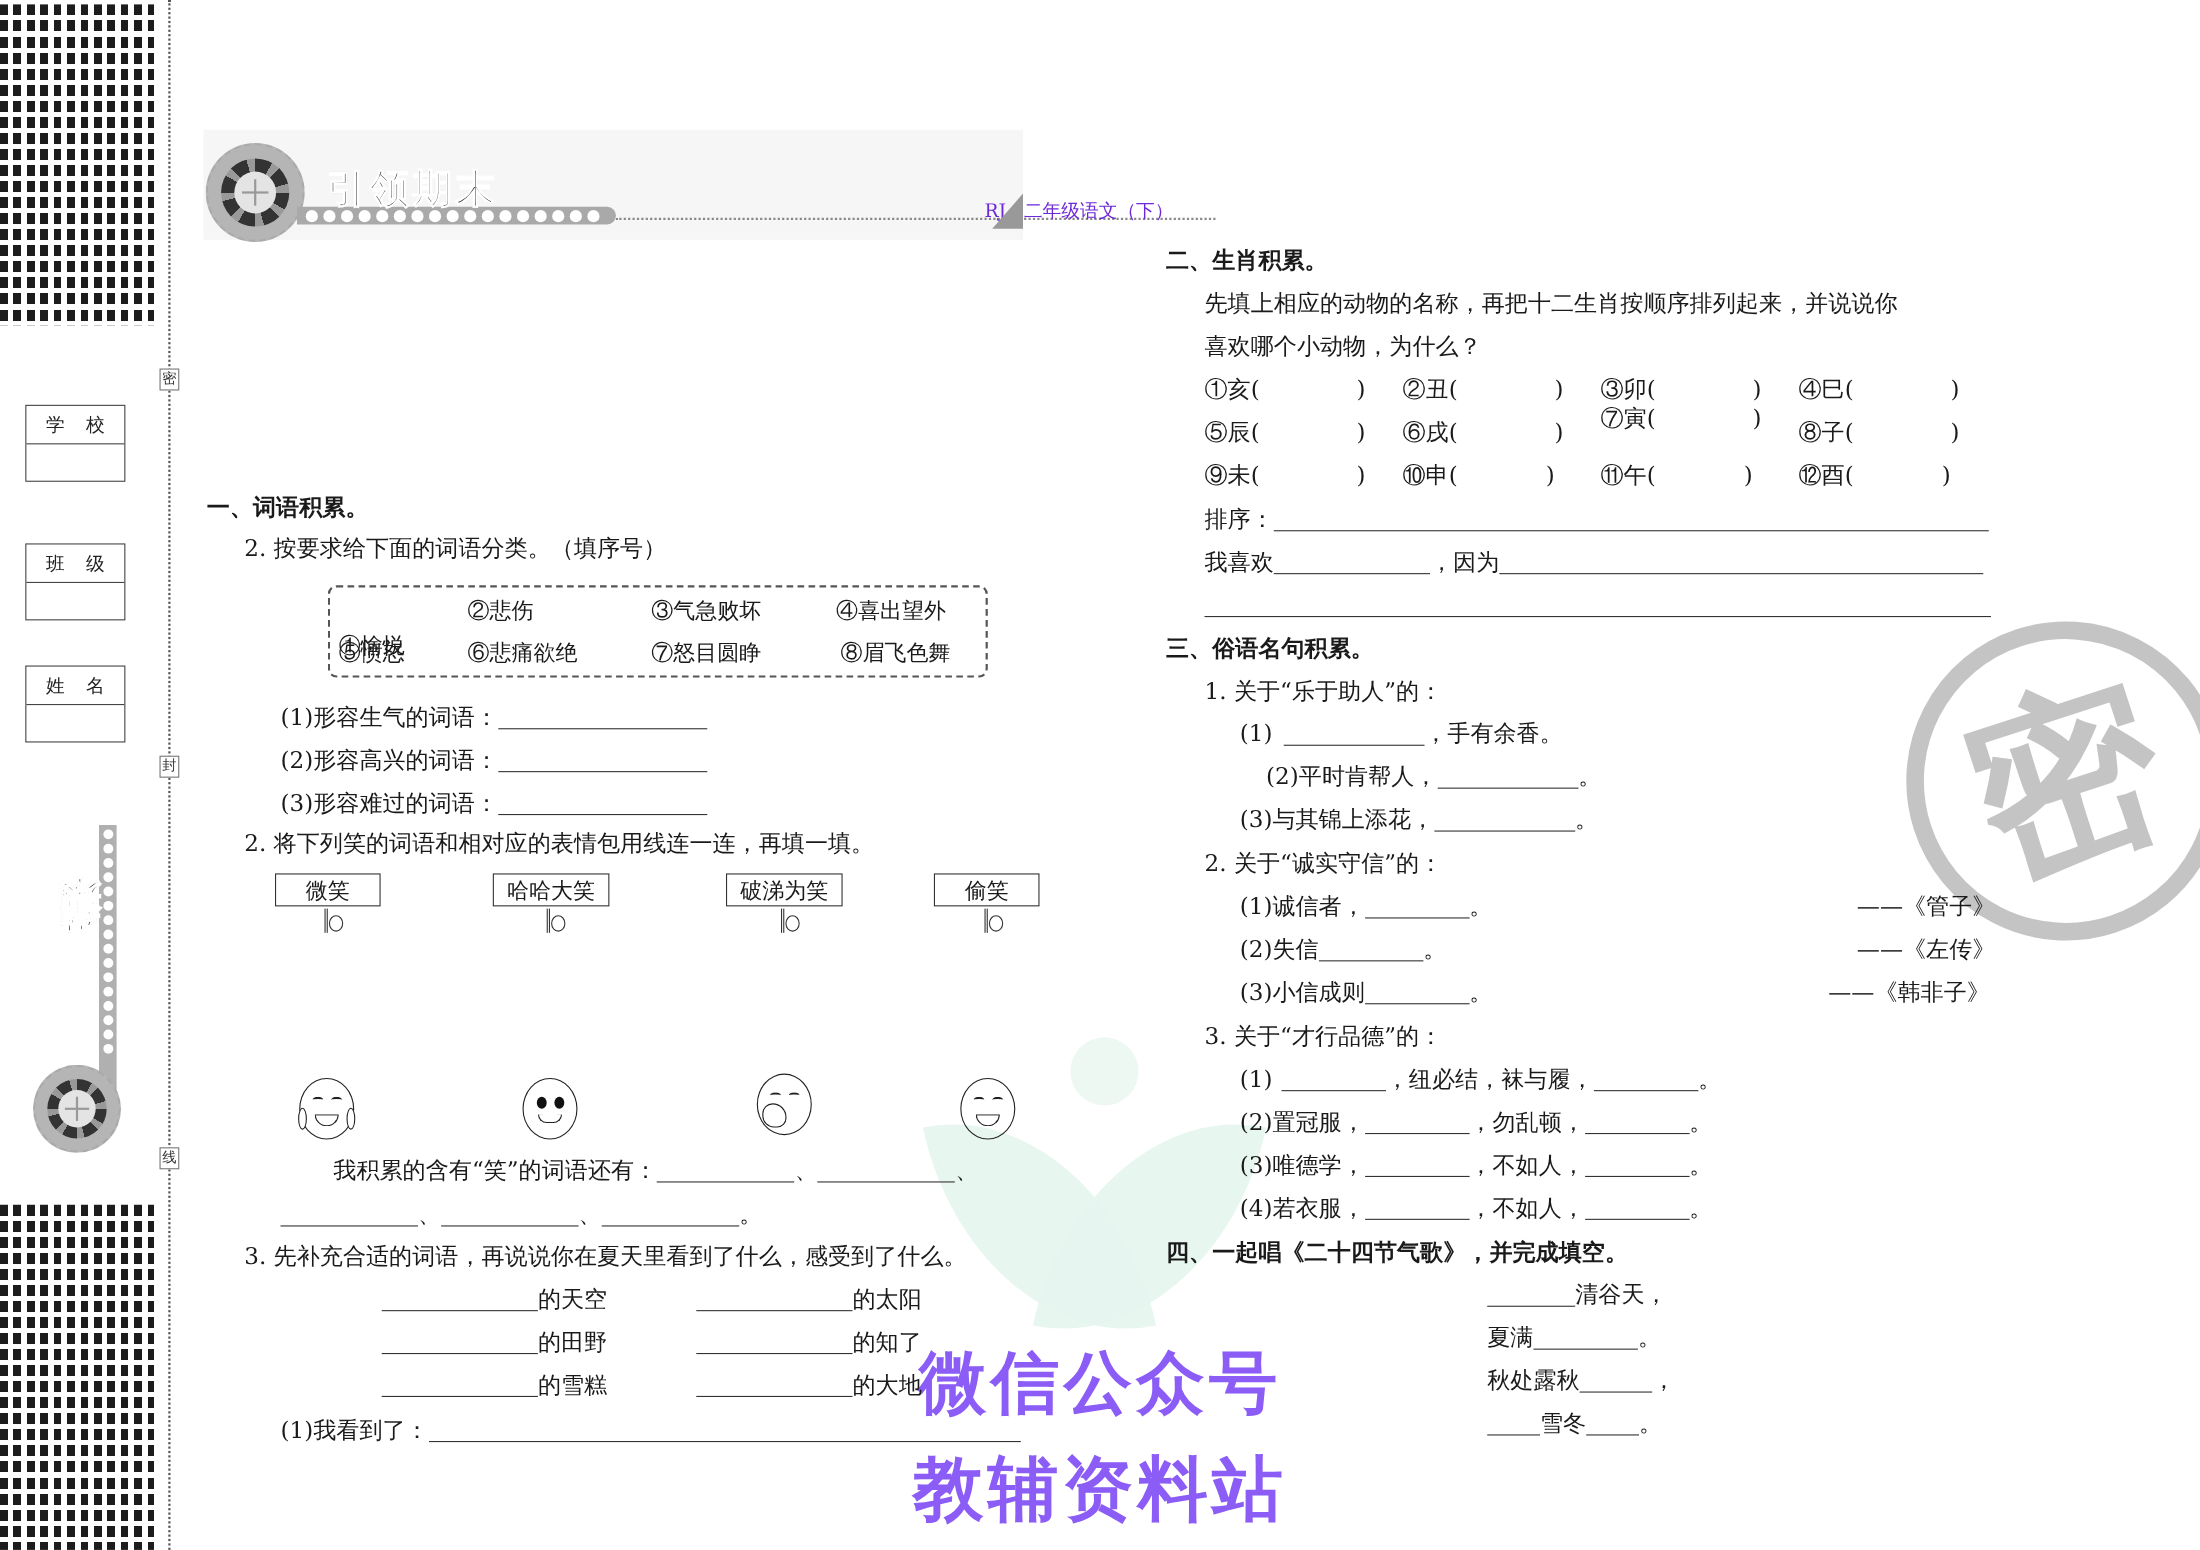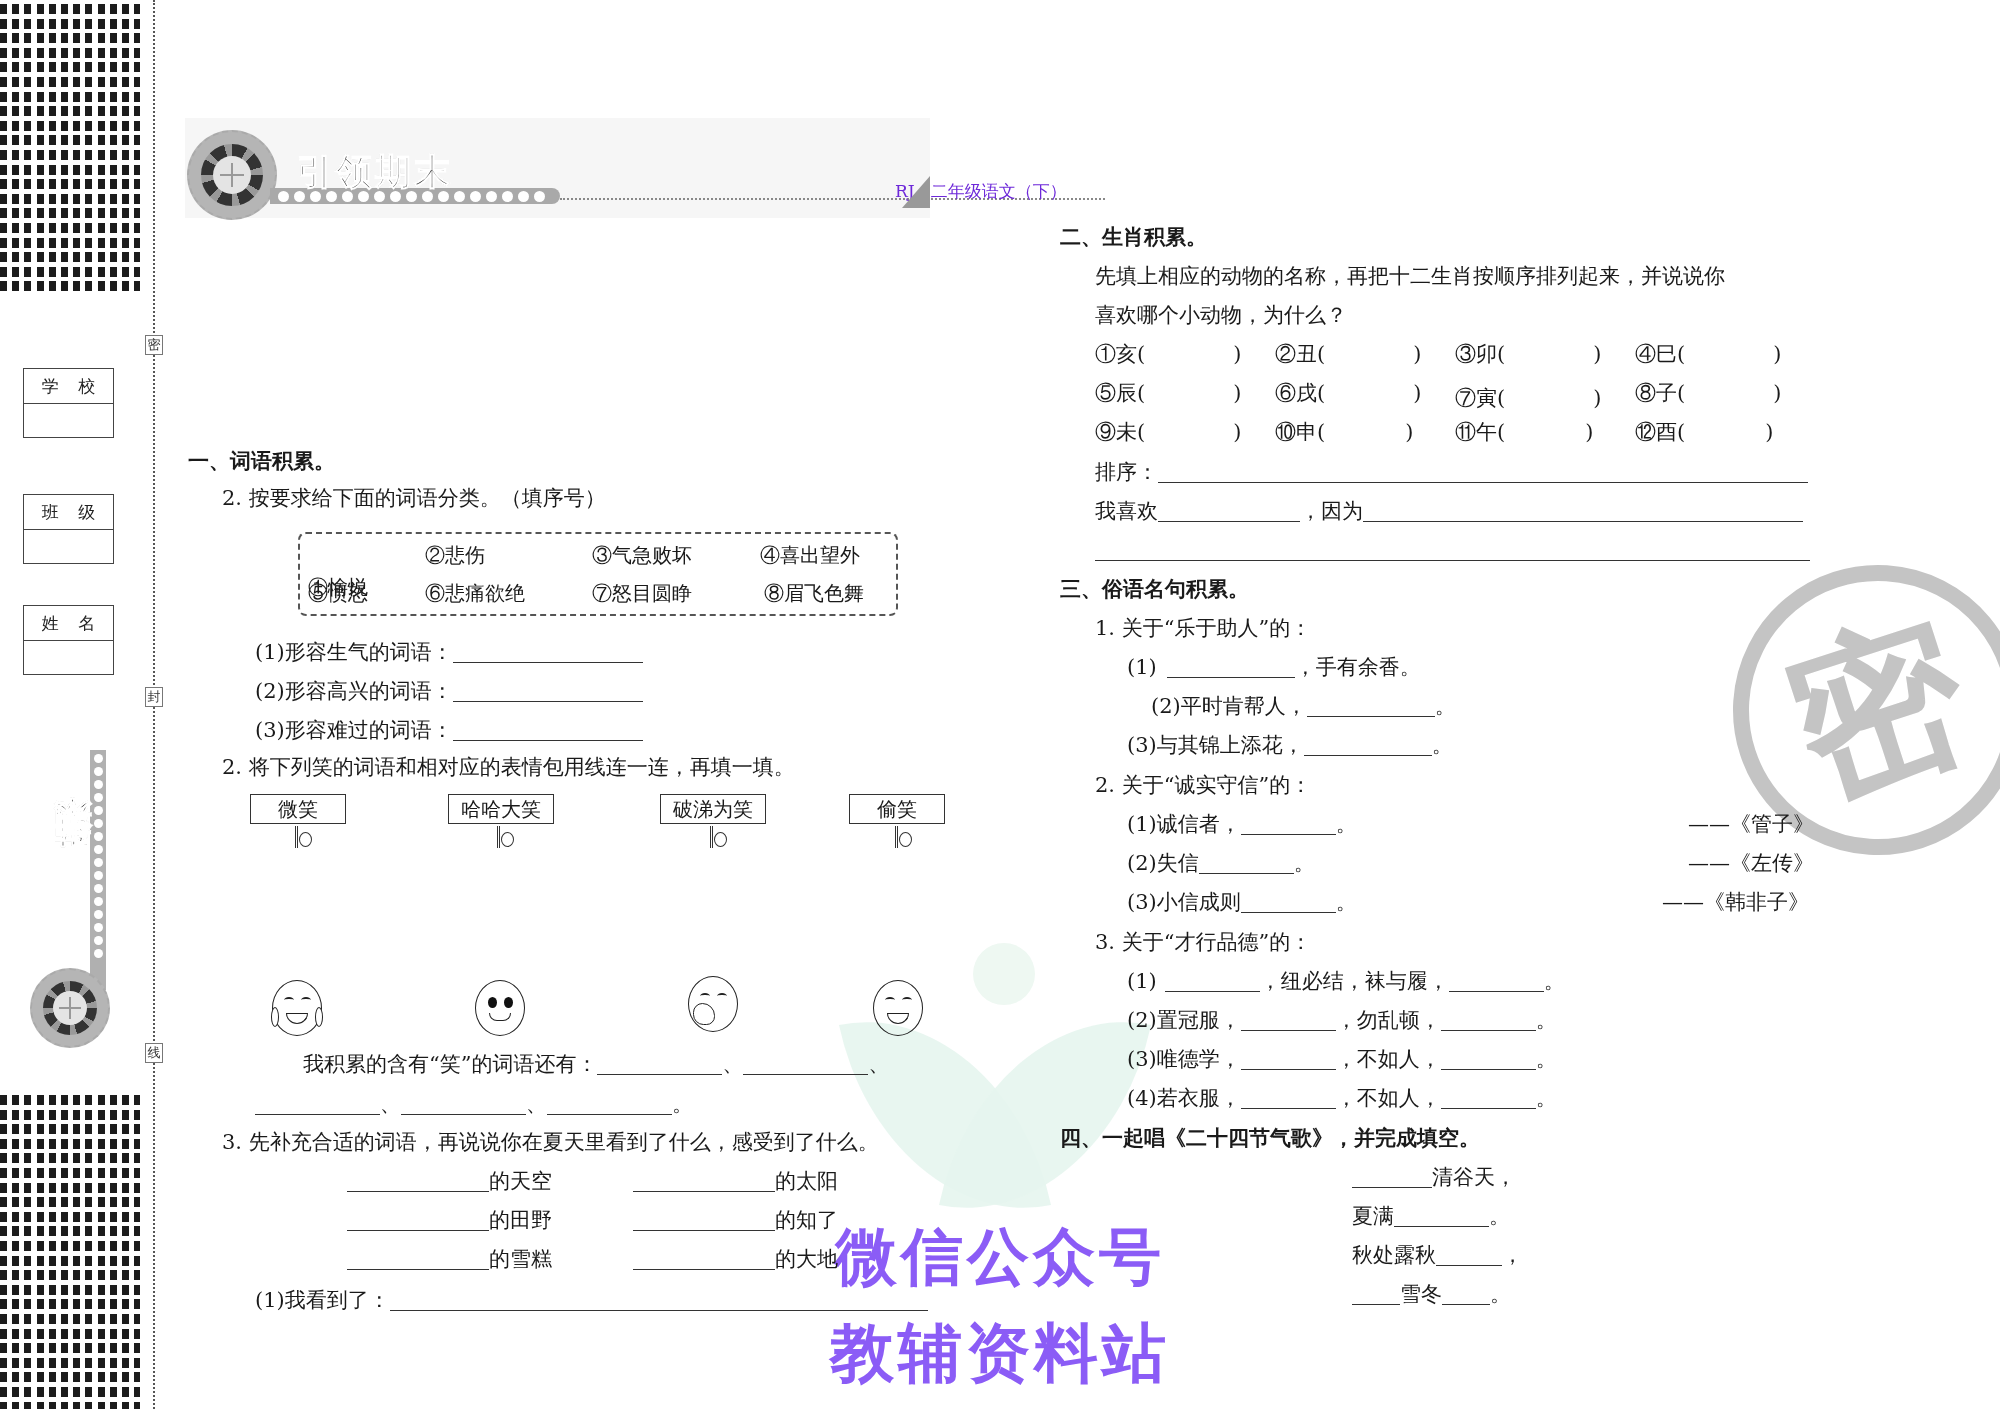--- a/index.html
+++ b/index.html
@@ -275,21 +275,21 @@
   <div class="h1" style="left:1060px;top:123px;">二、生肖积累。</div>
   <div class="line" style="left:1095px;top:162px;">先填上相应的动物的名称，再把十二生肖按顺序排列起来，并说说你</div>
   <div class="line" style="left:1095px;top:201px;">喜欢哪个小动物，为什么？</div>
 
   <div class="line" style="left:1095px;top:240px;"><span>①亥(</span><span style="display:inline-block;width:88px;"></span><span>)</span></div>
   <div class="line" style="left:1275px;top:240px;"><span>②丑(</span><span style="display:inline-block;width:88px;"></span><span>)</span></div>
   <div class="line" style="left:1455px;top:240px;"><span>③卯(</span><span style="display:inline-block;width:88px;"></span><span>)</span></div>
   <div class="line" style="left:1635px;top:240px;"><span>④巳(</span><span style="display:inline-block;width:88px;"></span><span>)</span></div>
   <div class="line" style="left:1095px;top:279px;"><span>⑤辰(</span><span style="display:inline-block;width:88px;"></span><span>)</span></div>
   <div class="line" style="left:1275px;top:279px;"><span>⑥戌(</span><span style="display:inline-block;width:88px;"></span><span>)</span></div>
-  <div class="line" style="left:1455px;top:284px;"><span>⑦寅(</span><span style="display:inline-block;width:88px;"></span><span>)</span></div>
+  <div class="line" style="left:1455px;top:266px;"><span>⑦寅(</span><span style="display:inline-block;width:88px;"></span><span>)</span></div>
   <div class="line" style="left:1635px;top:279px;"><span>⑧子(</span><span style="display:inline-block;width:88px;"></span><span>)</span></div>
   <div class="line" style="left:1095px;top:318px;"><span>⑨未(</span><span style="display:inline-block;width:88px;"></span><span>)</span></div>
   <div class="line" style="left:1275px;top:318px;"><span>⑩申(</span><span style="display:inline-block;width:80px;"></span><span>)</span></div>
   <div class="line" style="left:1455px;top:318px;"><span>⑪午(</span><span style="display:inline-block;width:80px;"></span><span>)</span></div>
   <div class="line" style="left:1635px;top:318px;"><span>⑫酉(</span><span style="display:inline-block;width:80px;"></span><span>)</span></div>
 
   <div class="line" style="left:1095px;top:358px;"><span>排序：</span><span class="blank" style="width:650px;"></span></div>
   <div class="line" style="left:1095px;top:397px;"><span>我喜欢</span><span class="blank" style="width:142px;"></span><span>，因为</span><span class="blank" style="width:440px;"></span></div>
   <div class="line" style="left:1095px;top:436px;"><span class="blank" style="width:715px;"></span></div>
 

